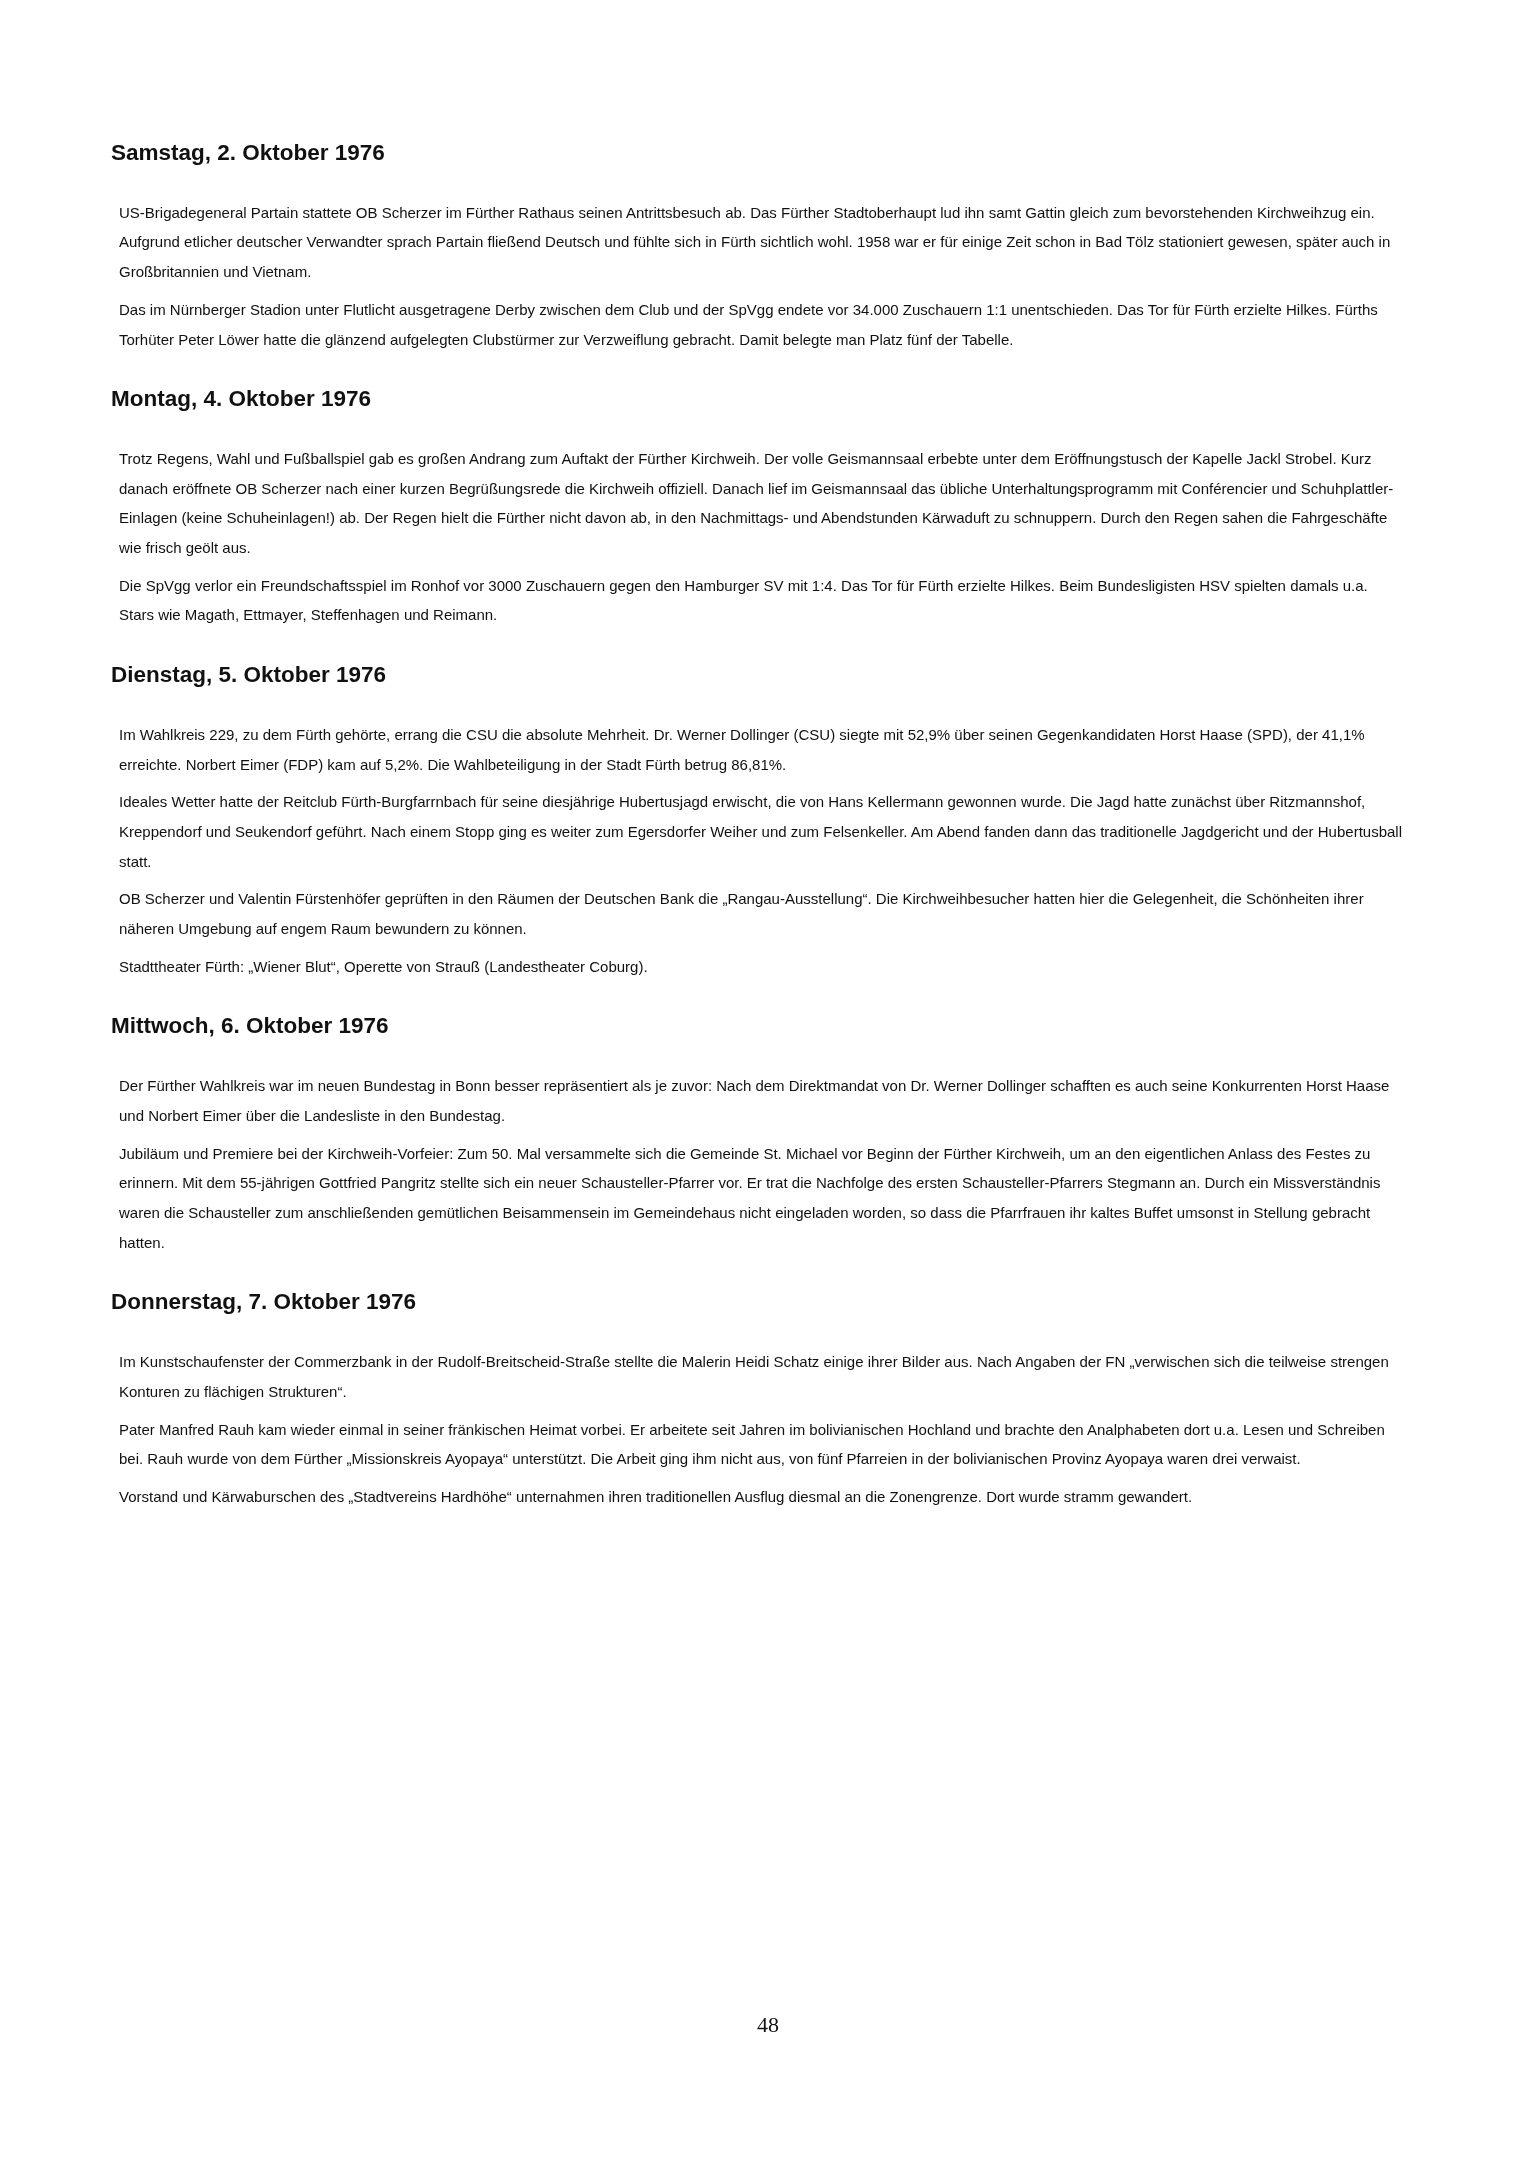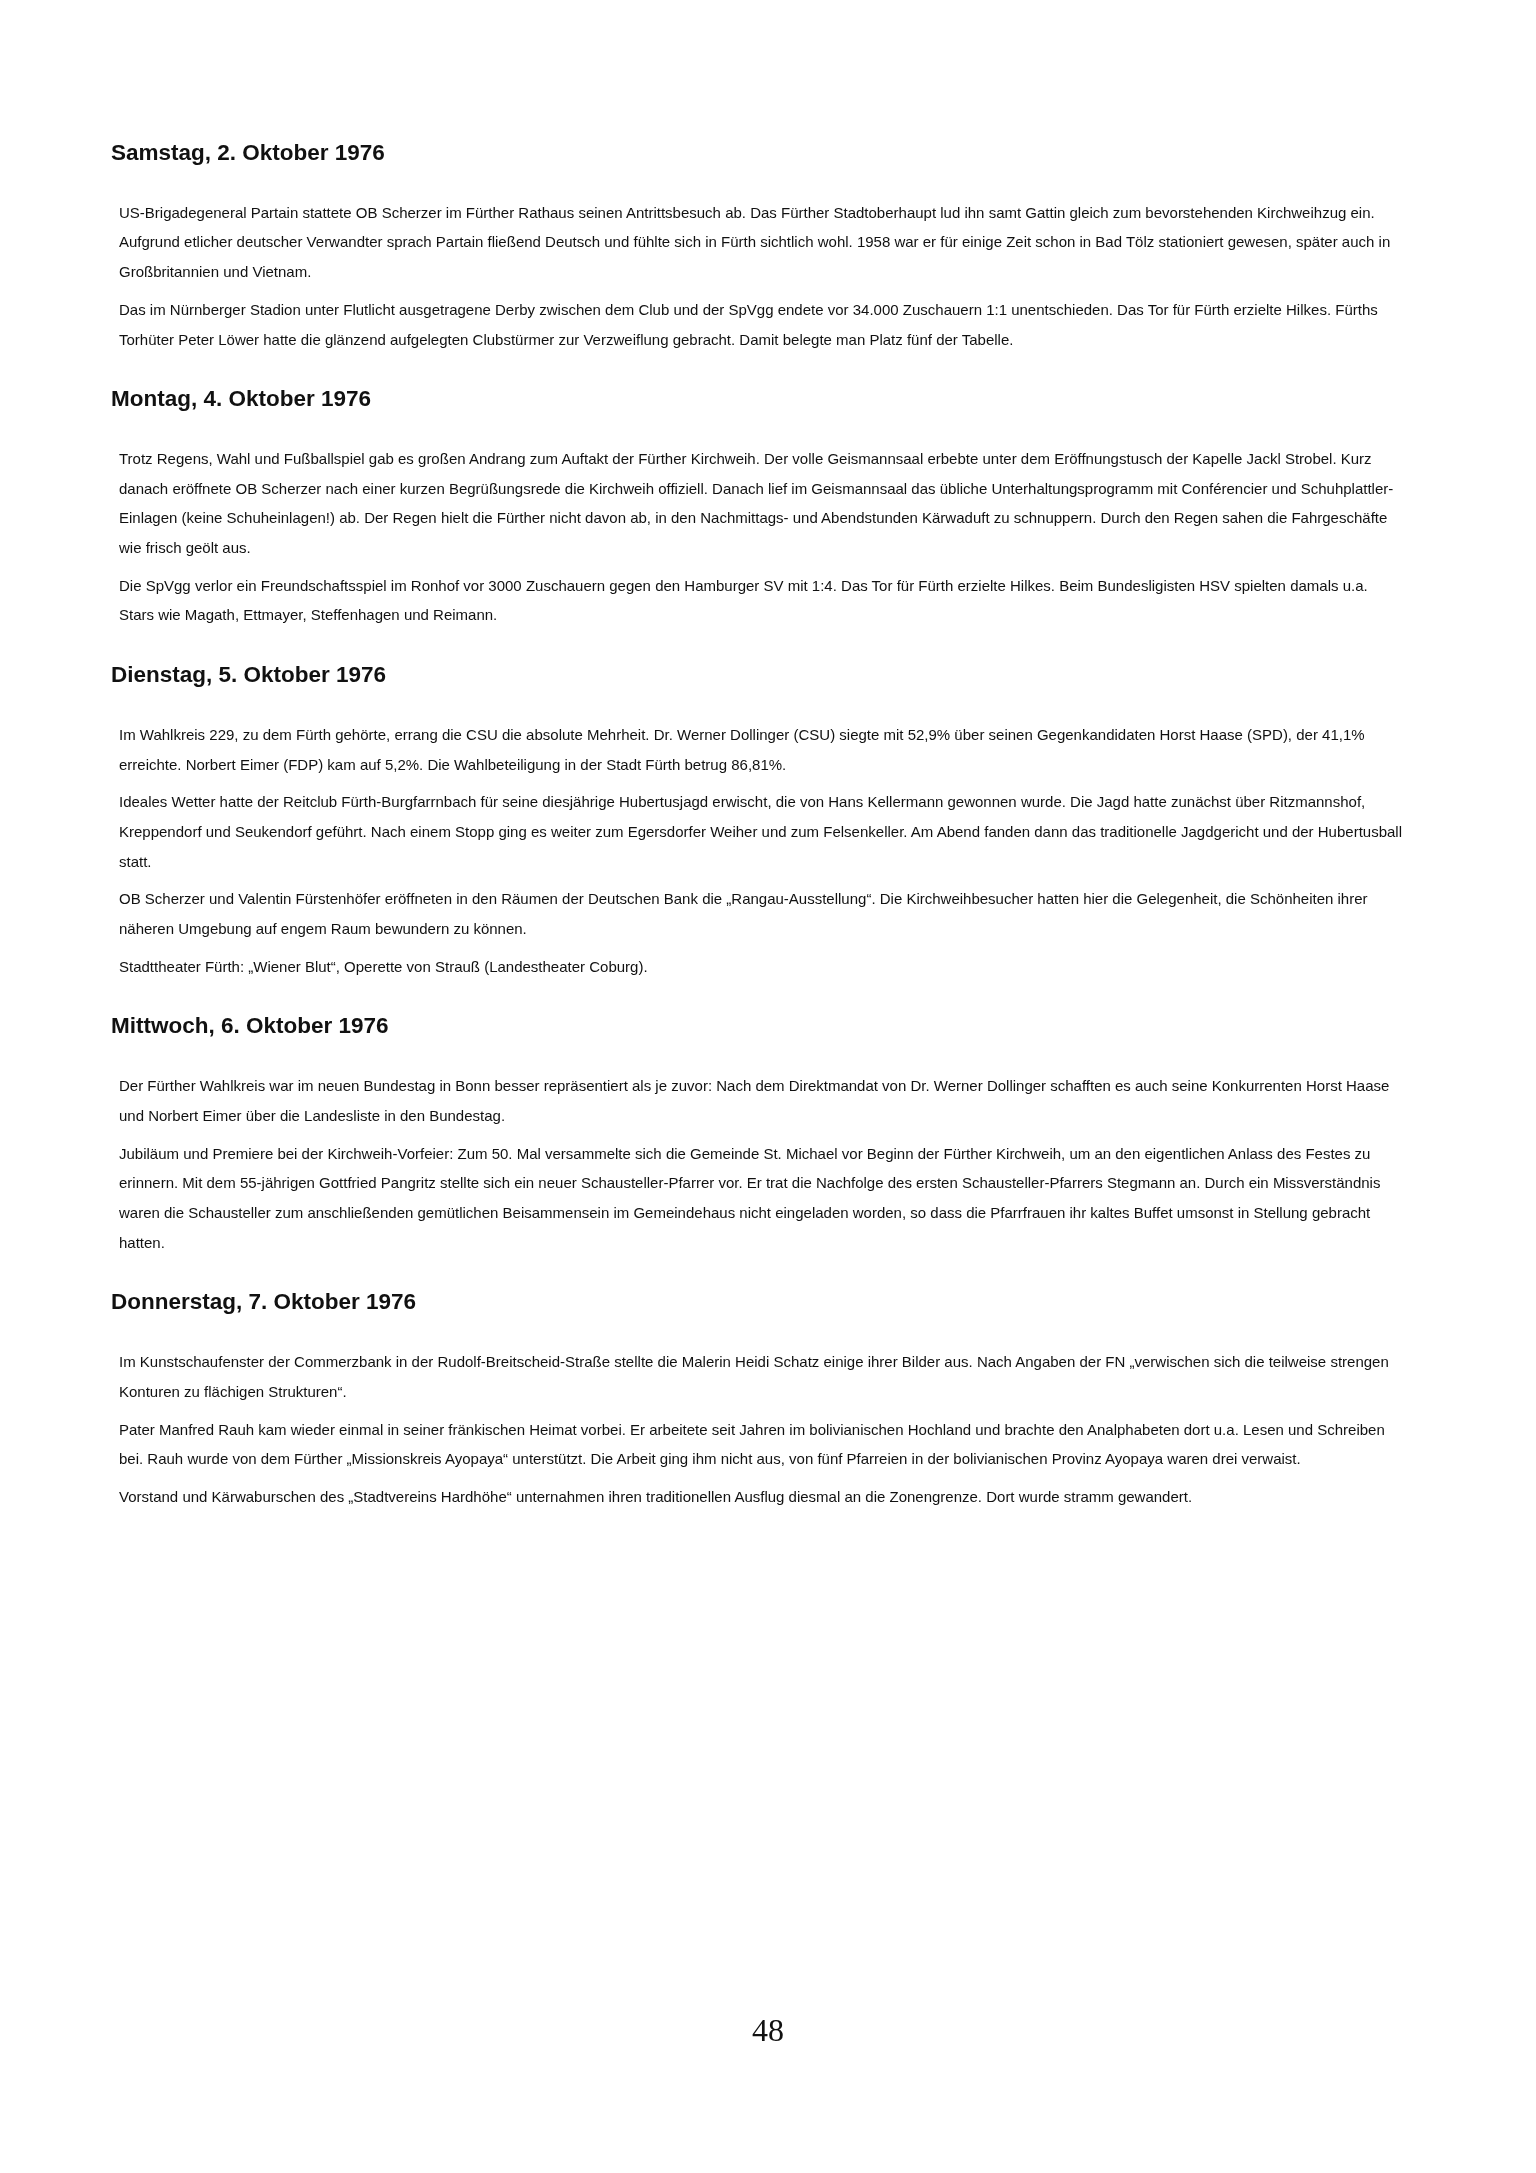--- a/index.html
+++ b/index.html
@@ -4,21 +4,21 @@
 <style>
   html, body { margin: 0; padding: 0; background: #ffffff; }
   body { width: 1536px; height: 2173px; position: relative; overflow: hidden; }
   .page { position: absolute; left: 111px; top: 138px; width: 1300px; color: #111111;
     font-family: "Liberation Sans", sans-serif; font-size: 15px; line-height: 29.7px; }
   .entry { margin: 0; }
   .entry-date { font-weight: bold; margin: 0 0 30px 0; }
   .entry-body { margin: 0 0 30px 0; }
   .entry-body p { margin: 8px; }
   .page-number { position: absolute; left: 0; right: 0; top: 2012px; text-align: center;
-    font-family: "Liberation Serif", serif; font-size: 32px; color: #111111; }
+    font-family: "Liberation Serif", serif; font-size: 22px; color: #111111; }
 </style>
 </head>
 <body>
 
 <div class="page">
 
   <section class="entry">
     <h2 class="entry-date">Samstag, 2. Oktober 1976</h2>
     <div class="entry-body">
       <p>US-Brigadegeneral Partain stattete OB Scherzer im Fürther Rathaus seinen Antrittsbesuch ab. Das Fürther Stadtoberhaupt lud ihn samt Gattin gleich zum bevorstehenden Kirchweihzug ein. Aufgrund etlicher deutscher Verwandter sprach Partain fließend Deutsch und fühlte sich in Fürth sichtlich wohl. 1958 war er für einige Zeit schon in Bad Tölz stationiert gewesen, später auch in Großbritannien und Vietnam.</p>
@@ -32,21 +32,21 @@
       <p>Trotz Regens, Wahl und Fußballspiel gab es großen Andrang zum Auftakt der Fürther Kirchweih. Der volle Geismannsaal erbebte unter dem Eröffnungstusch der Kapelle Jackl Strobel. Kurz danach eröffnete OB Scherzer nach einer kurzen Begrüßungsrede die Kirchweih offiziell. Danach lief im Geismannsaal das übliche Unterhaltungsprogramm mit Conférencier und Schuhplattler-Einlagen (keine Schuheinlagen!) ab. Der Regen hielt die Fürther nicht davon ab, in den Nachmittags- und Abendstunden Kärwaduft zu schnuppern. Durch den Regen sahen die Fahrgeschäfte wie frisch geölt aus.</p>
       <p>Die SpVgg verlor ein Freundschaftsspiel im Ronhof vor 3000 Zuschauern gegen den Hamburger SV mit 1:4. Das Tor für Fürth erzielte Hilkes. Beim Bundesligisten HSV spielten damals u.a. Stars wie Magath, Ettmayer, Steffenhagen und Reimann.</p>
     </div>
   </section>
 
   <section class="entry">
     <h2 class="entry-date">Dienstag, 5. Oktober 1976</h2>
     <div class="entry-body">
       <p>Im Wahlkreis 229, zu dem Fürth gehörte, errang die CSU die absolute Mehrheit. Dr. Werner Dollinger (CSU) siegte mit 52,9% über seinen Gegenkandidaten Horst Haase (SPD), der 41,1% erreichte. Norbert Eimer (FDP) kam auf 5,2%. Die Wahlbeteiligung in der Stadt Fürth betrug 86,81%.</p>
       <p>Ideales Wetter hatte der Reitclub Fürth-Burgfarrnbach für seine diesjährige Hubertusjagd erwischt, die von Hans Kellermann gewonnen wurde. Die Jagd hatte zunächst über Ritzmannshof, Kreppendorf und Seukendorf geführt. Nach einem Stopp ging es weiter zum Egersdorfer Weiher und zum Felsenkeller. Am Abend fanden dann das traditionelle Jagdgericht und der Hubertusball statt.</p>
-      <p>OB Scherzer und Valentin Fürstenhöfer eröffneten in den Räumen der Deutschen Bank die „Rangau-Ausstellung“. Die Kirchweihbesucher hatten hier die Gelegenheit, die Schönheiten ihrer näheren Umgebung auf engem Raum bewundern zu können.</p>
+      <p>OB Scherzer und Valentin Fürstenhöfer geprüften in den Räumen der Deutschen Bank die „Rangau-Ausstellung“. Die Kirchweihbesucher hatten hier die Gelegenheit, die Schönheiten ihrer näheren Umgebung auf engem Raum bewundern zu können.</p>
       <p>Stadttheater Fürth: „Wiener Blut“, Operette von Strauß (Landestheater Coburg).</p>
     </div>
   </section>
 
   <section class="entry">
     <h2 class="entry-date">Mittwoch, 6. Oktober 1976</h2>
     <div class="entry-body">
       <p>Der Fürther Wahlkreis war im neuen Bundestag in Bonn besser repräsentiert als je zuvor: Nach dem Direktmandat von Dr. Werner Dollinger schafften es auch seine Konkurrenten Horst Haase und Norbert Eimer über die Landesliste in den Bundestag.</p>
       <p>Jubiläum und Premiere bei der Kirchweih-Vorfeier: Zum 50. Mal versammelte sich die Gemeinde St. Michael vor Beginn der Fürther Kirchweih, um an den eigentlichen Anlass des Festes zu erinnern. Mit dem 55-jährigen Gottfried Pangritz stellte sich ein neuer Schausteller-Pfarrer vor. Er trat die Nachfolge des ersten Schausteller-Pfarrers Stegmann an. Durch ein Missverständnis waren die Schausteller zum anschließenden gemütlichen Beisammensein im Gemeindehaus nicht eingeladen worden, so dass die Pfarrfrauen ihr kaltes Buffet umsonst in Stellung gebracht hatten.</p>
     </div>

